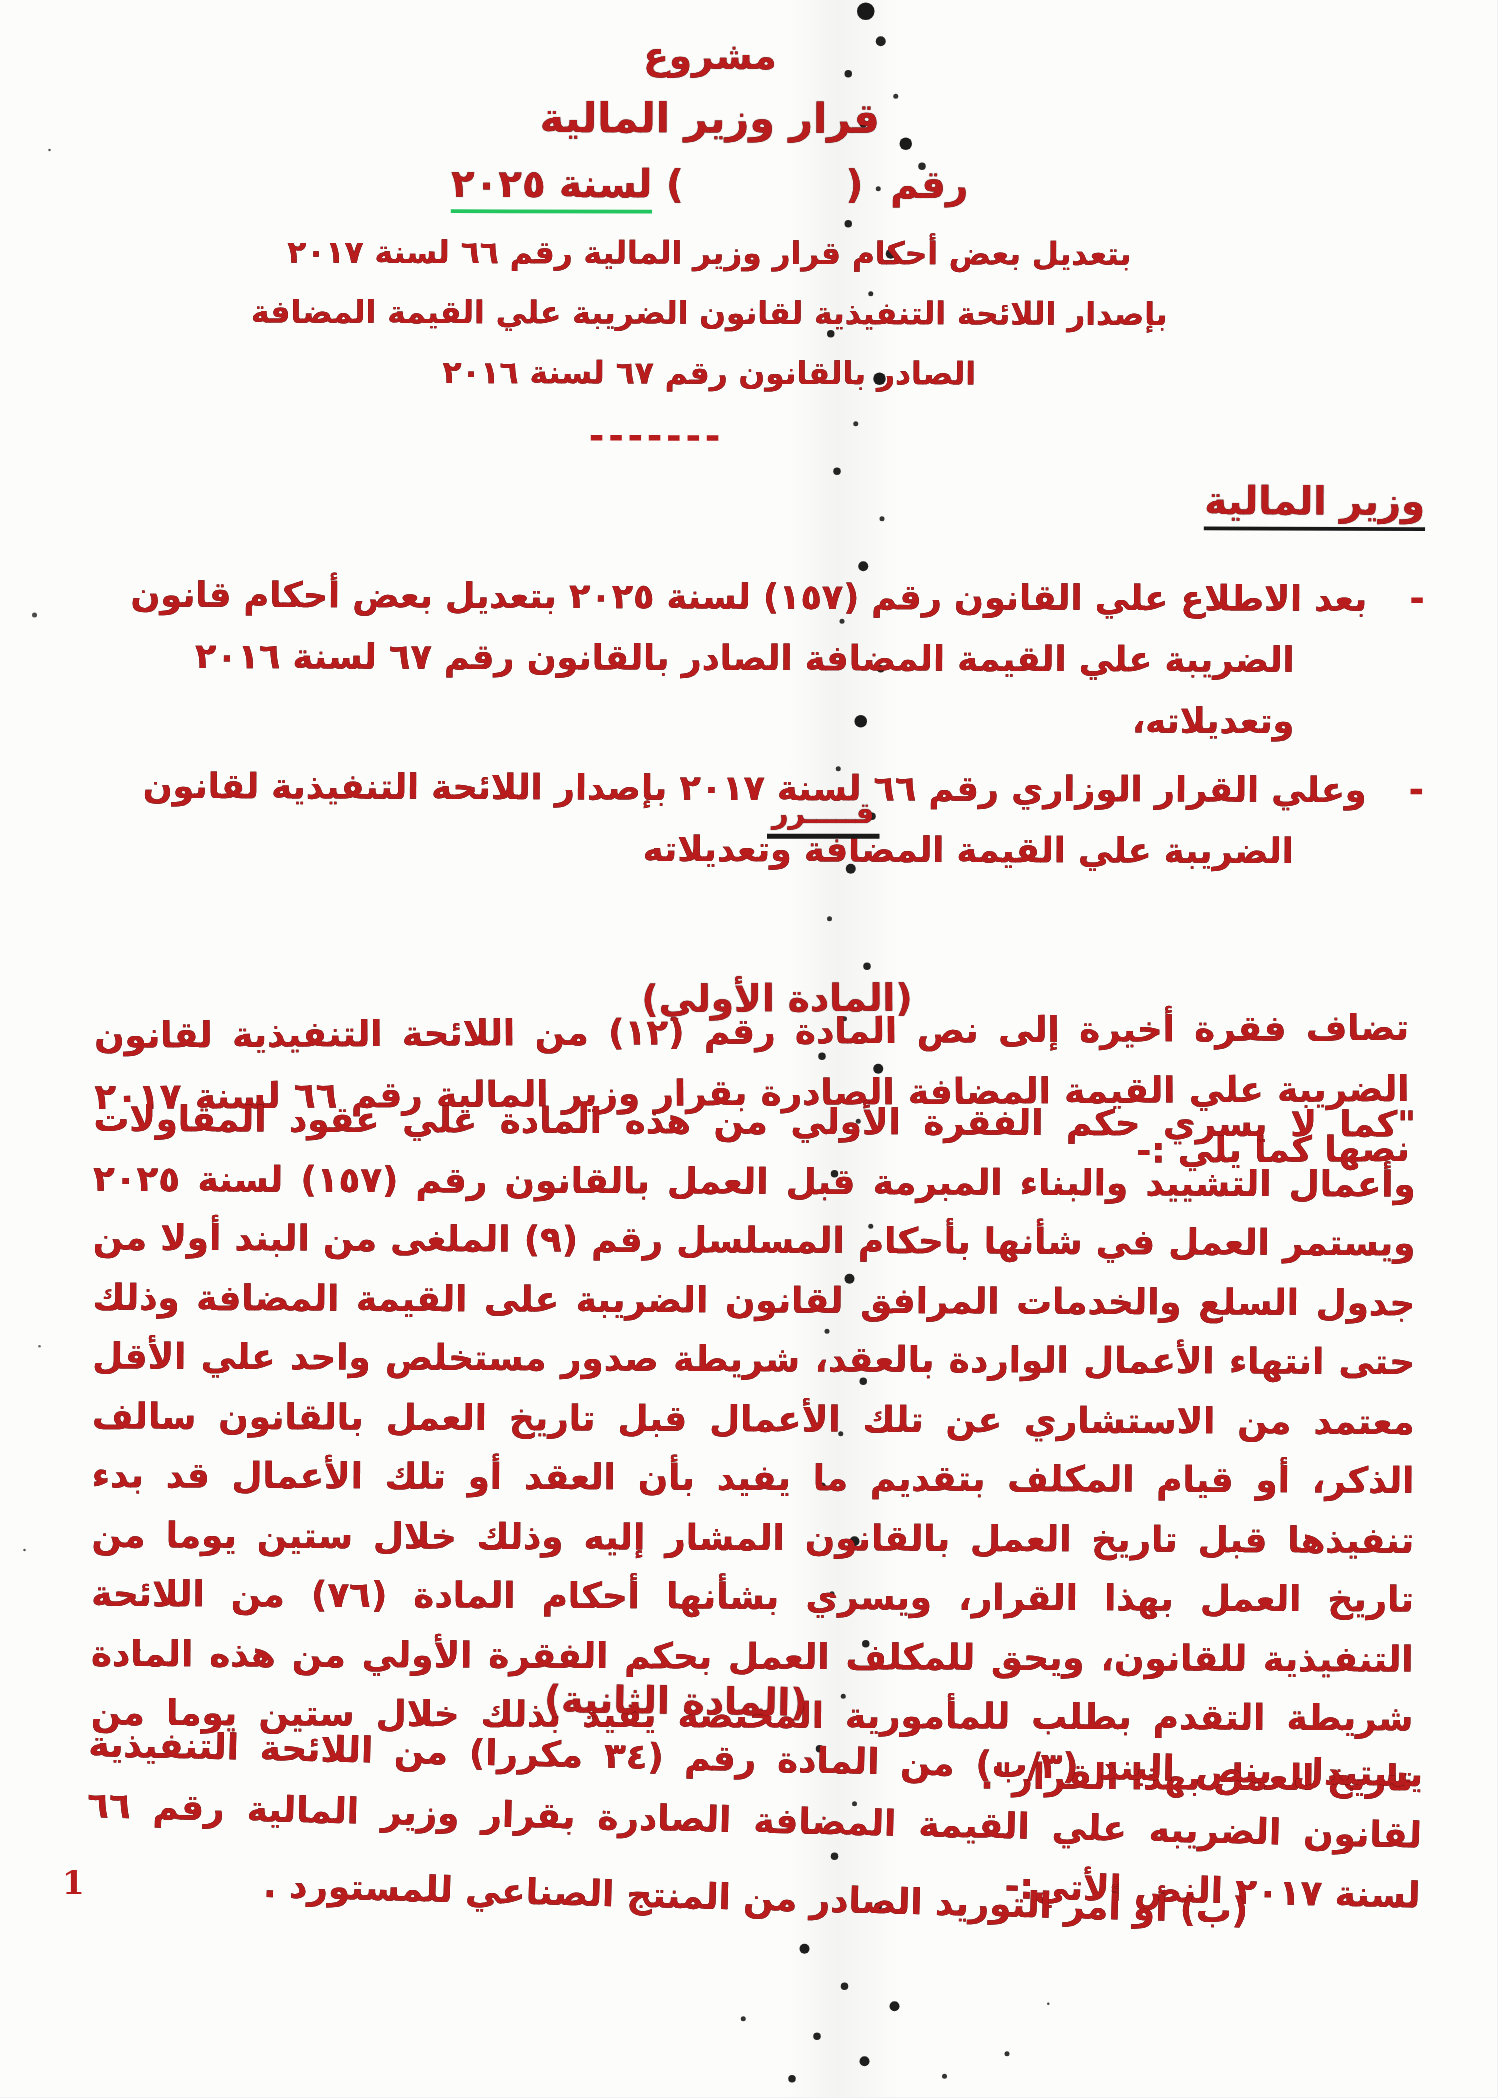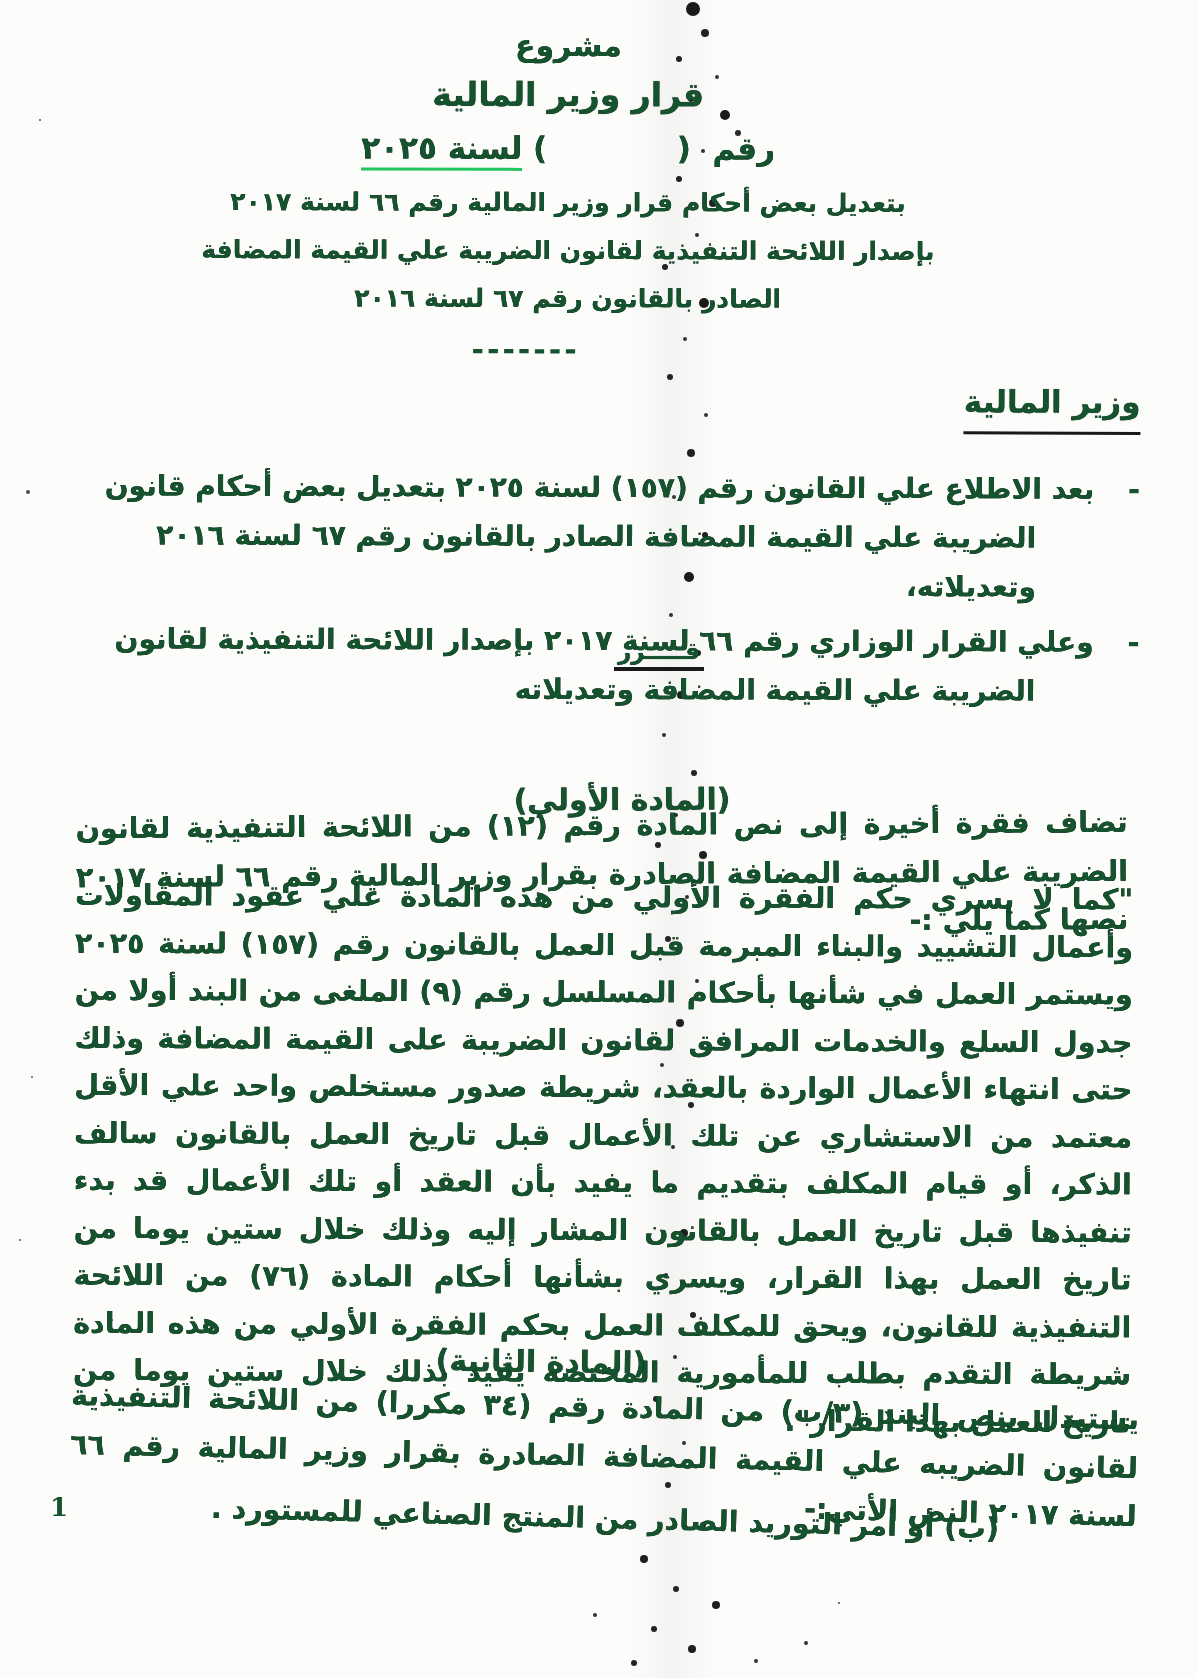--- a/index.html
+++ b/index.html
@@ -3,21 +3,21 @@
 <meta charset="utf-8">
 <style>
   html,body{margin:0;padding:0;background:#e8e8e6;}
   .page{
     position:relative;
     width:1198px;height:1678px;
     margin:0 auto;
     background:#fcfcfa;
     overflow:hidden;
     font-family:"DejaVu Sans",sans-serif;
-    color:#14532d;
+    color:#b91c1c;
     direction:rtl;
   }
   
   .crease{
     position:absolute;top:0;left:630px;width:90px;height:100%;
     background:linear-gradient(90deg,rgba(0,0,0,0) 0%,rgba(0,0,0,.035) 45%,rgba(0,0,0,0) 100%);
     pointer-events:none;
   }
   
   .speckles{
@@ -56,21 +56,21 @@
   .title{font-size:33px;font-weight:bold;margin-bottom:16px;text-shadow:0 0 .7px #000;}
   .number-line{font-size:31px;font-weight:bold;margin-bottom:22px;text-shadow:0 0 .6px #000;}
   .number-line .pre{white-space:pre;margin-top:47px;}
   .number-line .year{border-bottom:3px solid #22c55e;padding-bottom:2px;}
   .subtitle{font-size:25px;font-weight:bold;margin-bottom:19px;text-shadow:0 0 .5px #000;}
   .dash-sep{font-size:30px;font-weight:bold;letter-spacing:3px;transform:translateX(-42px);direction:ltr;}
 
   .preamble{position:absolute;top:382px;right:58px;width:1082px;transform:rotate(.2deg);}
   .preamble h2{
     margin:0 0 30px 0;font-size:31px;font-weight:bold;display:inline-block;
-    border-bottom:3.5px solid #191919;padding-bottom:12px;text-shadow:0 0 .7px #000;
+    border-bottom:3.5px solid #191919;padding-bottom:2px;text-shadow:0 0 .7px #000;
   }
   .bullet-row{display:flex;margin-bottom:6px;}
   .bullet-row .dash{width:46px;flex:0 0 46px;font-size:30px;font-weight:bold;line-height:49px;}
   .bullet-row p{
     margin:0;flex:1;font-size:28px;font-weight:bold;line-height:49px;
     text-align:right;padding-right:58px;text-indent:-58px;text-shadow:0 0 .5px #000;
   }
 
   .decided{position:absolute;top:638px;left:60px;width:1198px;text-align:center;}
   .decided span{

